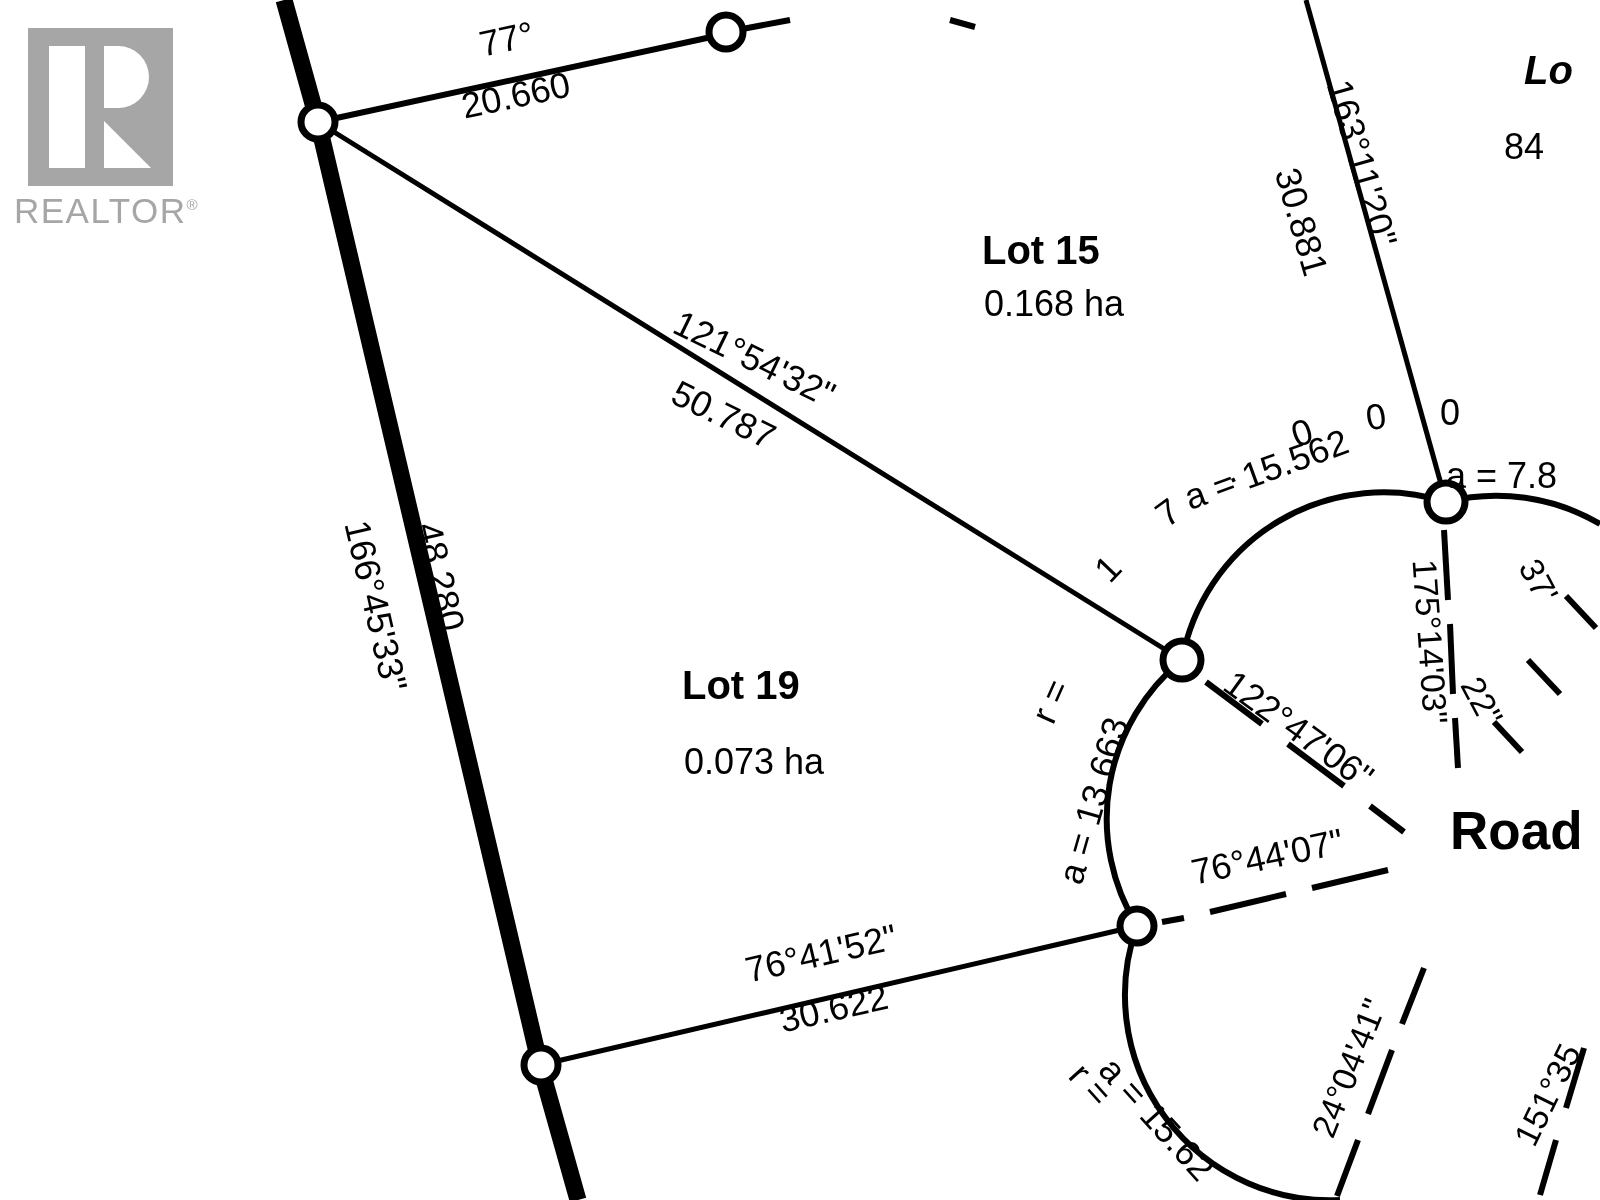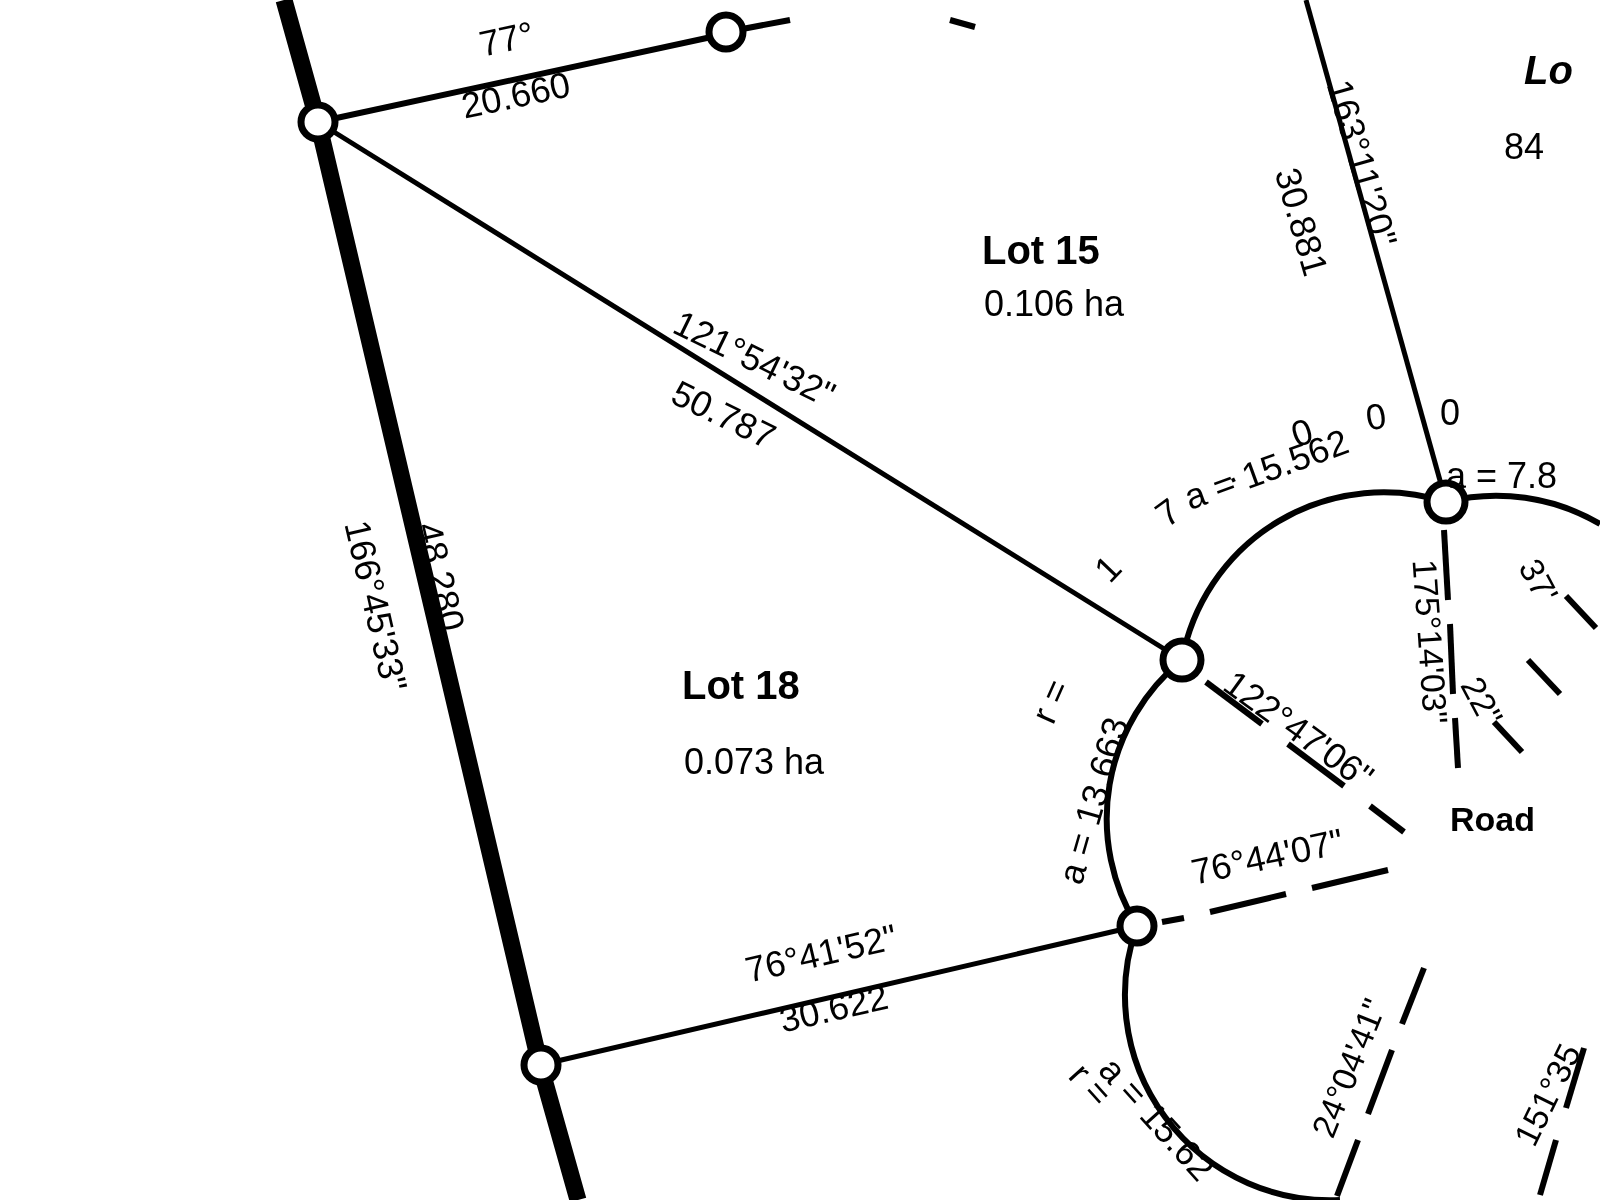--- a/index.html
+++ b/index.html
@@ -104,21 +104,21 @@
     font-weight: normal;
     margin-top: 8px;
   }
   .dim {
     font-size: 36px;
   }
   .dim-sm {
     font-size: 34px;
   }
   .road-name {
-    font-size: 34px;
+    font-size: 53px;
     font-weight: bold;
   }
   .curve-char {
     position: absolute;
     font-size: 36px;
     color: #000;
     font-family: "Liberation Sans", sans-serif;
     transform-origin: 50% 50%;
     white-space: pre;
   }
@@ -186,25 +186,34 @@
     <g>
       <circle cx="318" cy="122" r="17" fill="#ffffff" stroke="#000000" stroke-width="7"></circle>
       <circle cx="726" cy="32" r="17" fill="#ffffff" stroke="#000000" stroke-width="7"></circle>
       <circle cx="1446" cy="502" r="19" fill="#ffffff" stroke="#000000" stroke-width="7"></circle>
       <circle cx="1182" cy="660" r="19" fill="#ffffff" stroke="#000000" stroke-width="7"></circle>
       <circle cx="1137" cy="926" r="17" fill="#ffffff" stroke="#000000" stroke-width="7"></circle>
       <circle cx="541" cy="1065" r="17" fill="#ffffff" stroke="#000000" stroke-width="7"></circle>
     </g>
   </svg>
 
+  <div class="realtor-logo">
+    <div class="realtor-mark">
+      <div class="bar"></div>
+      <div class="bowl"></div>
+      <div class="leg"></div>
+      <div class="notch"></div>
+    </div>
+    <div class="realtor-word"><span>REALTOR</span><sup>®</sup></div>
+  </div>
 
   <div class="lbl lot-name" style="left:982px; top:205px;margin-top:23px;">Lot 15</div>
-  <div class="lbl lot-area" style="left:984px; top:275px;">0.106 ha</div>
-
-  <div class="lbl lot-name" style="left:682px; top:663px;">Lot 18</div>
+  <div class="lbl lot-area" style="left:984px; top:275px;">0.168 ha</div>
+
+  <div class="lbl lot-name" style="left:682px; top:663px;">Lot 19</div>
   <div class="lbl lot-area" style="left:684px; top:733px;">0.073 ha</div>
 
   <div class="lbl lot-name" style="left:1524px; top:48px;font-style:italic;">Lo</div>
   <div class="lbl lot-area" style="left:1504px; top:118px;">84</div>
 
   <div class="lbl road-name" style="left:1450px; top:800px;">Road</div>
 
   <div class="lbl dim" style="left:480px; top:24px; transform:rotate(-12deg);">77°</div>
   <div class="lbl dim" style="left:462px; top:86px; transform:rotate(-12deg);">20.660</div>
 

